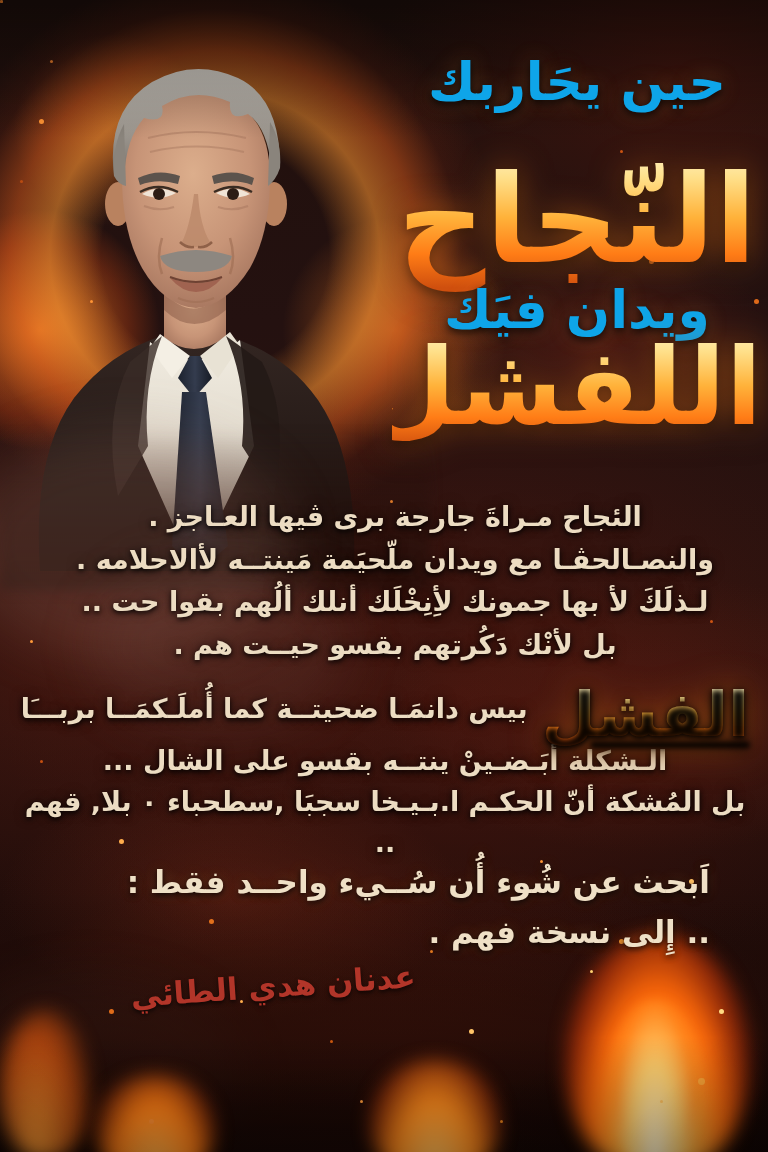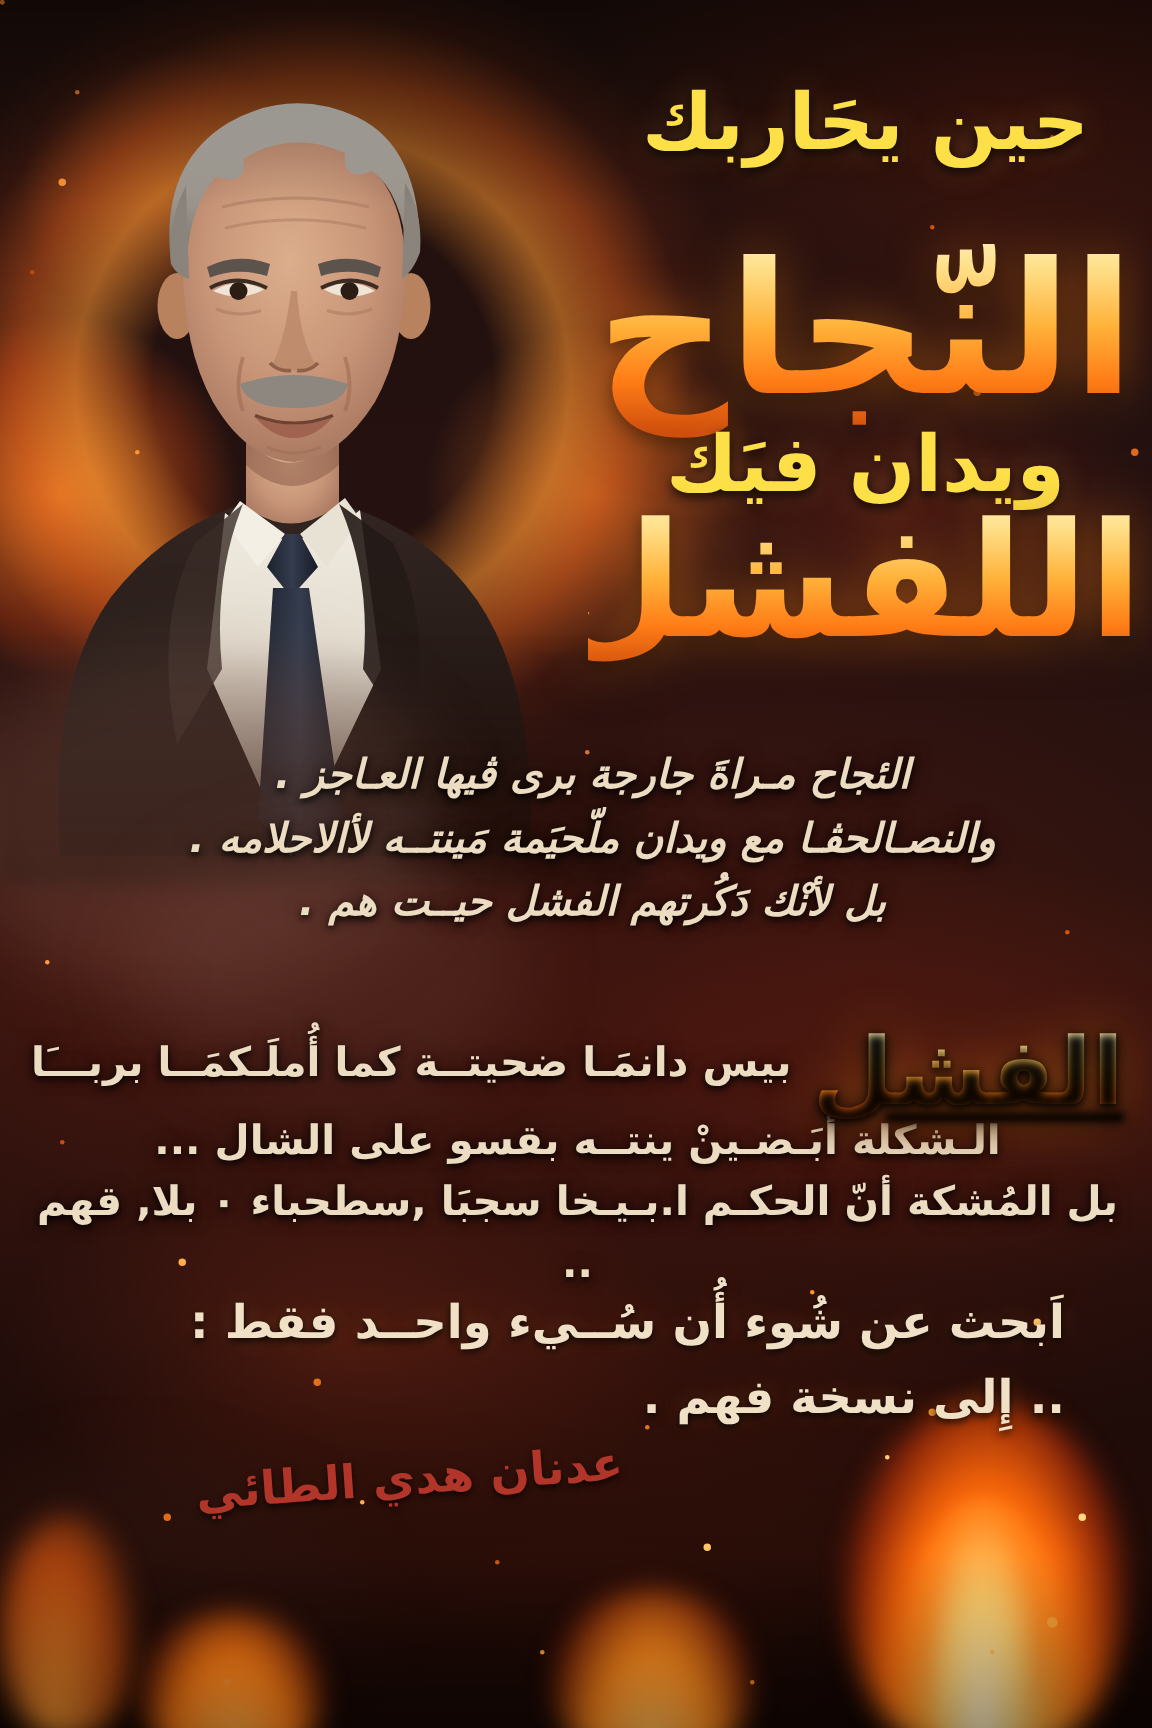--- a/index.html
+++ b/index.html
@@ -82,37 +82,37 @@
   }
 
   
   .portrait{position:absolute;left:22px;top:26px;width:350px;height:545px;}
   .portrait-fade{position:absolute;left:0;top:430px;width:430px;height:160px;
     background:linear-gradient(180deg, rgba(34,16,12,0) 0%, rgba(40,17,12,.55) 55%, rgba(40,16,11,.85) 100%);
     filter:blur(6px);pointer-events:none;}
 
   
   .cream-text{
-    color:#fde047;
+    color:#0ea5e9;
     text-shadow:0 3px 8px rgba(0,0,0,.85), 0 0 22px rgba(255,170,80,.28);
   }
   .fire-text{
     background:linear-gradient(180deg,#fff6cf 0%,#ffe08a 22%,#ffb23a 48%,#ff7c16 72%,#cf4f0e 94%);
     -webkit-background-clip:text;background-clip:text;color:transparent;
     filter:drop-shadow(0 0 16px rgba(255,130,30,.5)) drop-shadow(0 4px 6px rgba(0,0,0,.65));
   }
   .headline{position:absolute;left:392px;width:370px;text-align:center;font-weight:bold;}
   .hl-sub1{top:52px;font-size:52px;letter-spacing:-1px;}
   .hl-big1{top:104px;font-size:122px;line-height:1.25;margin-top:40px;}
   .hl-sub2{top:280px;font-size:52px;}
   .hl-big2{top:322px;font-size:106px;line-height:1.25;}
 
   .para{position:absolute;text-align:center;font-weight:bold;color:#ecdcc2;
     text-shadow:0 2px 5px rgba(0,0,0,.9), 0 0 12px rgba(0,0,0,.5);}
-  .para1{left:40px;top:496px;width:710px;font-size:27px;line-height:1.58;font-style:italic;}
+  .para1{left:40px;top:496px;width:710px;font-size:27px;line-height:1.58;}
   .para2{left:20px;top:678px;width:730px;font-size:27px;line-height:1.52;}
   .para2-line1{display:flex;flex-direction:row;justify-content:center;align-items:center;gap:14px;}
   .kw-failure{font-size:62px;font-weight:bold;line-height:1;transform:translateY(6px);text-decoration:underline;}
   .para3{left:70px;top:858px;width:640px;font-size:31px;line-height:1.6;
     color:#efe0c6;text-shadow:0 2px 6px rgba(0,0,0,.9),0 0 14px rgba(255,160,70,.2);text-align:right;}
 
   .signature{position:absolute;left:128px;top:968px;width:290px;text-align:center;
     font-size:31px;font-weight:bold;color:#b23529;transform:rotate(-4deg);
     text-shadow:0 2px 4px rgba(0,0,0,.7);}
 </style>
@@ -224,21 +224,22 @@
   <div class="layer vignette"></div>
 
   <div class="headline hl-sub1 cream-text">حين يحَاربك</div>
   <div class="headline hl-big1 fire-text">النّجاح</div>
   <div class="headline hl-sub2 cream-text">ويدان فيَك</div>
   <div class="headline hl-big2 fire-text">اللفشل</div>
 
   <div class="para para1">
     <div>الئجاح مـراةَ جارجة برى ڤيها العـاجز .</div>
     <div>والنصـالحڤـا مع ويدان ملّحيَمة مَينتــه لأالاحلامه .</div>
-    <div>بل لأنْك دَكُرتهم الفشل حيــت هم .</div>
+    <div>لـذلَكَ لأ بها جمونك لأِنِخْلَك أنلك ألُهم بقوا حت ..</div>
+    <div>بل لأنْك دَكُرتهم بقسو حيــت هم .</div>
   </div>
 
   <div class="para para2">
     <div class="para2-line1">
       <span class="kw-failure fire-text">الفشل</span>
       <span>بيس دانمَـا ضحيتــة كما أُملَـكمَــا بربـــَا</span>
     </div>
     <div>الـشكلة أبَـضـينْ ينتــه بقسو على الشال ...</div>
     <div>بل المُشكة أنّ الحكـم ا.بـيـخا سجبَا ,سطحباء ٠ بلا, قهم ..</div>
   </div>

